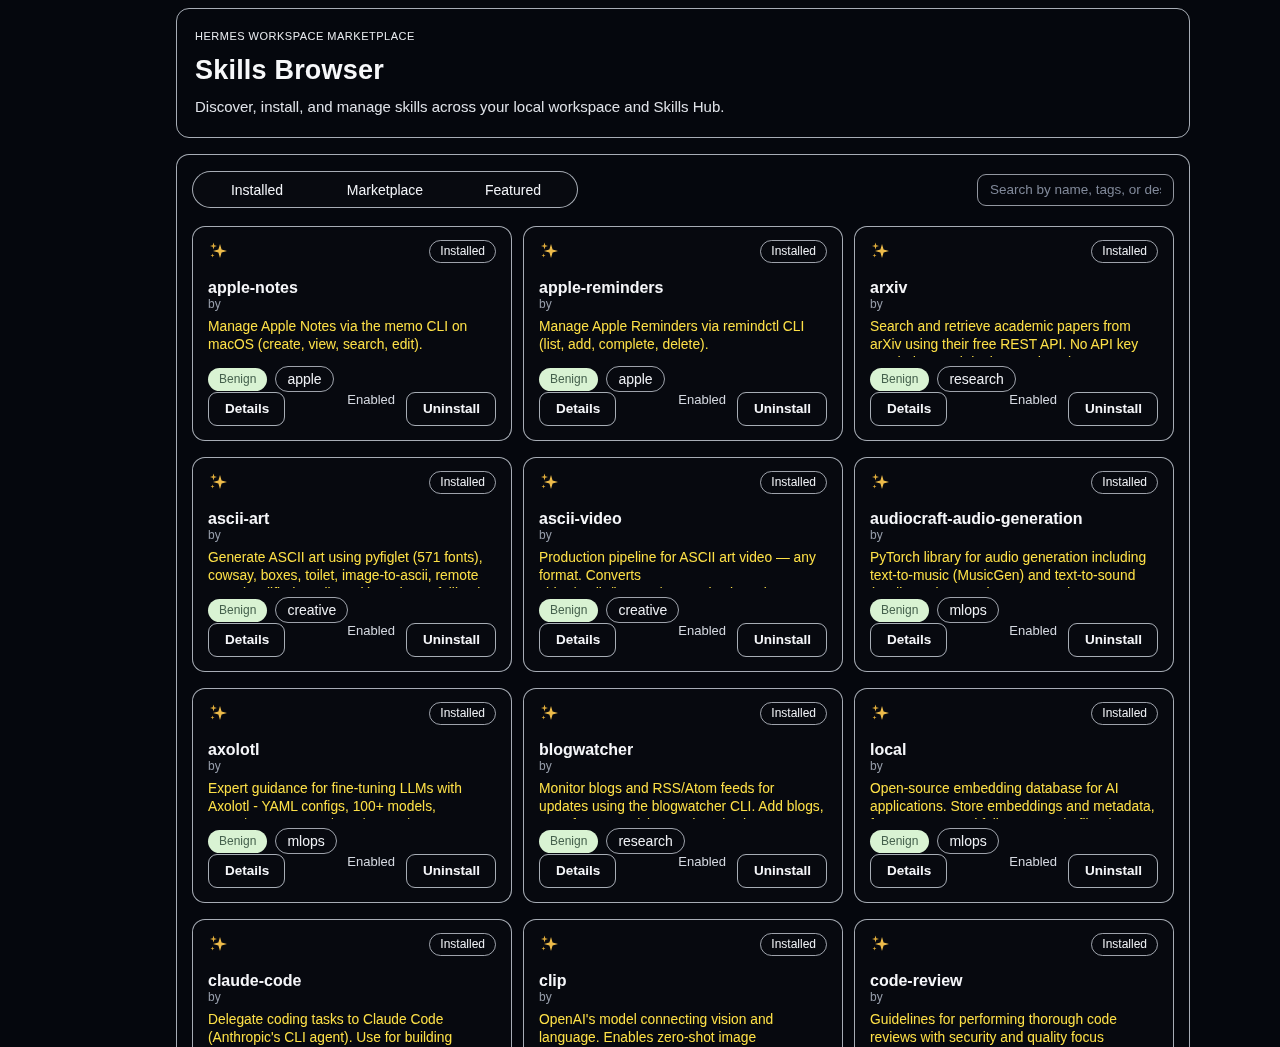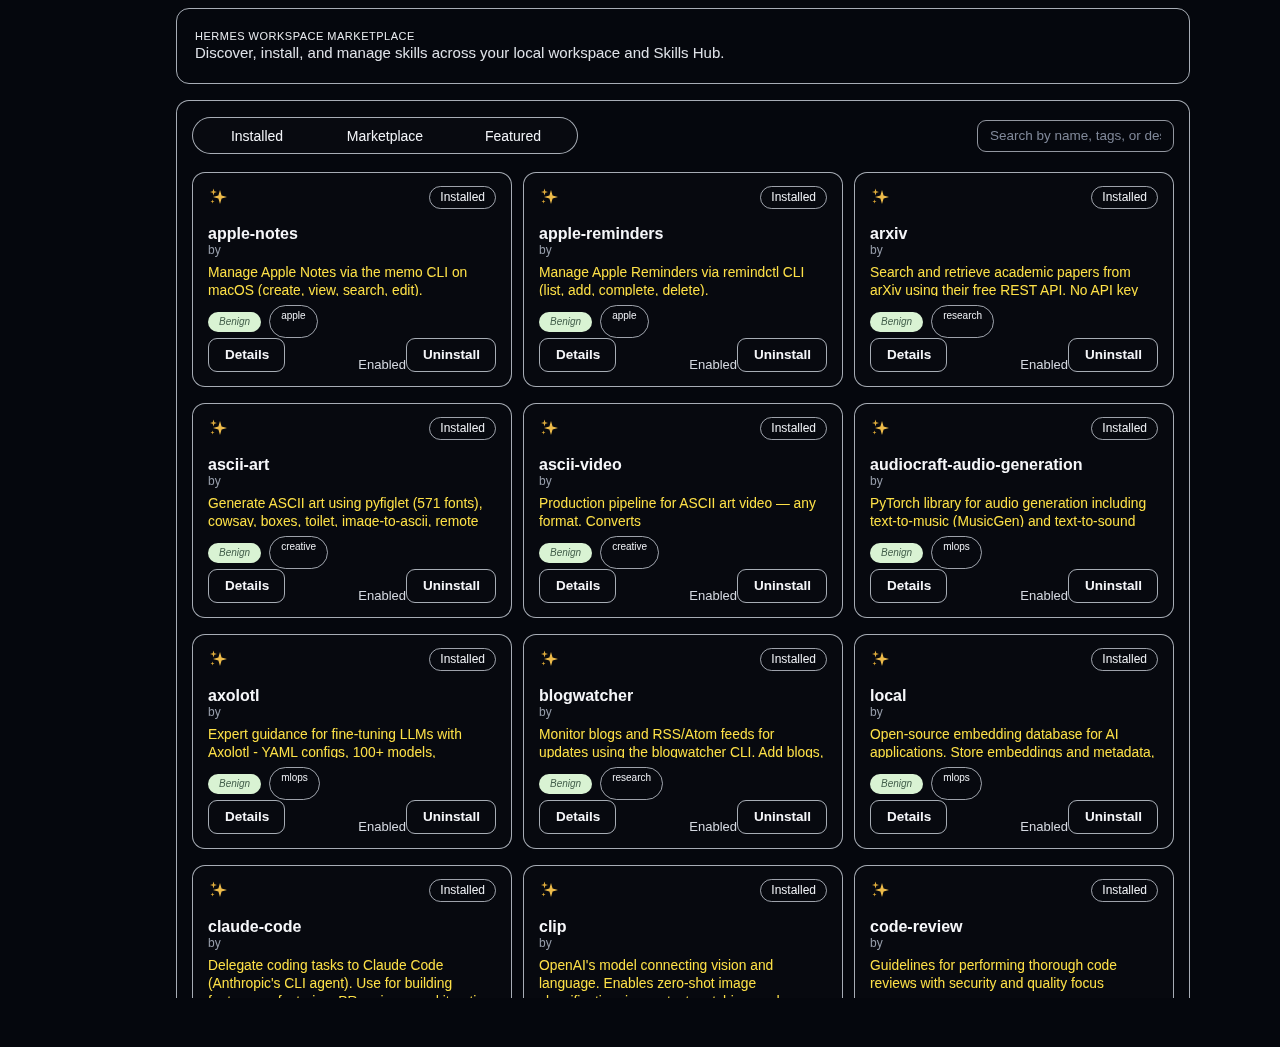--- a/index.html
+++ b/index.html
@@ -16,21 +16,21 @@
     border:1px solid rgba(222,228,238,0.75);
     border-radius:13px;
     padding:21px 18px 22px 18px;
   }
   .eyebrow {
     font-size:11px; letter-spacing:0.5px; color:#e9ebef; font-weight:400;
   }
   .page-title {
     margin-top:13px; font-size:27px; font-weight:600; color:#f7f8fa; letter-spacing:0.2px;
   }
-  .subtitle { margin-top:2px; font-size:15px; color:#dfe2e8; }
+  .subtitle { margin-top:12px; font-size:15px; color:#dfe2e8; }
 
   
   .main-box {
     margin-top:16px;
     border:1px solid rgba(222,228,238,0.75);
     border-bottom:none;
     border-radius:13px 13px 0 0;
     padding:16px 15px 0 15px;
     height:898px;
     overflow:hidden;
@@ -86,50 +86,51 @@
   .card-title { margin-top:16px; font-size:16px; font-weight:600; color:#f5f6f9; }
   .card-by { margin-top:0; font-size:12px; color:#979eab; }
   .card-desc {
     margin-top:7px; font-size:13.8px; line-height:18.2px; color:#fde047;
     height:55px; overflow:hidden;
   }
   .badges { display:flex; gap:8px; margin-top:9px; align-items:center; }
   .badge-benign {
     background:#d9f3d3; color:#45614d;
     border-radius:999px; padding:4px 11px 5px 11px;
-    font-size:10px; font-weight:500;font-style:italic;
+    font-size:12px; font-weight:500;
   }
   .badge-tag {
     border:1px solid rgba(222,228,238,0.7);
-    border-radius:999px; padding:4px 11px 16px 11px;
-    font-size:10px; color:#eef0f4; white-space:nowrap;
+    border-radius:999px; padding:4px 11px 4px 11px;
+    font-size:14px; color:#eef0f4; white-space:nowrap;
   }
   .card-footer {
     margin-top:auto;
     display:flex; justify-content:space-between; align-items:center;
   }
   .btn {
     border:1px solid rgba(222,228,238,0.75);
     border-radius:9px;
     background:transparent;
     padding:8px 15px 9px 16px;
     font-family:"Liberation Sans", sans-serif;
     font-size:13.5px; font-weight:600; color:#f4f5f8;
     cursor:pointer;
   }
-  .footer-right { display:flex; align-items:flex-end; }
+  .footer-right { display:flex; align-items:flex-start; gap:11px; }
   .enabled-label { font-size:13px; color:#d4d8e0; }
 </style>
 </head>
 <body>
 
 <div class="page">
 
   <div class="header-box">
     <div class="eyebrow">HERMES WORKSPACE MARKETPLACE</div>
+    <div class="page-title">Skills Browser</div>
     <div class="subtitle">Discover, install, and manage skills across your local workspace and Skills Hub.</div>
   </div>
 
   <div class="main-box">
     <div class="toolbar">
       <div class="tabs" id="tab-bar">
   <div class="tab">Installed</div>
 
   <div class="tab">Marketplace</div>
 

